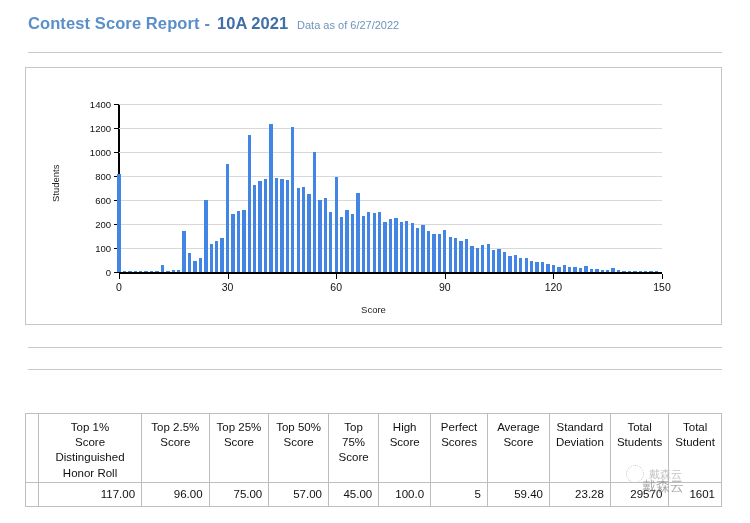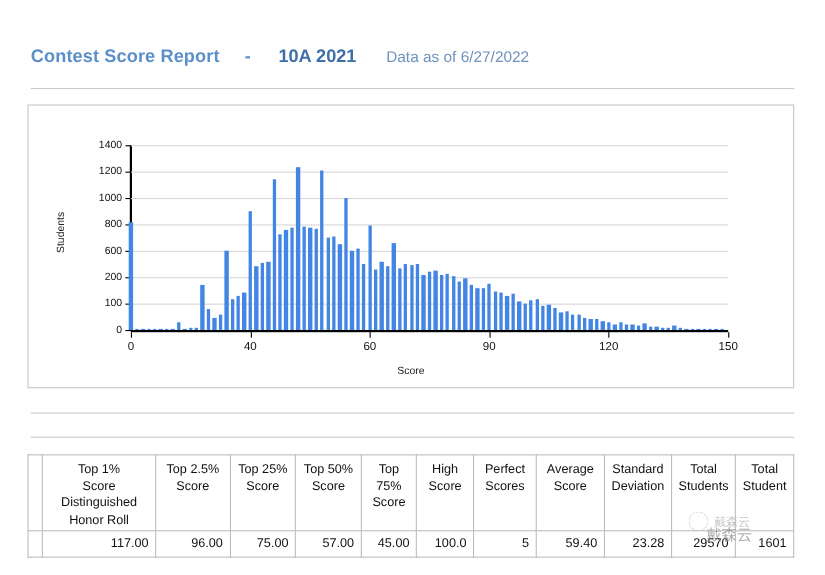--- a/index.html
+++ b/index.html
@@ -14,42 +14,41 @@
     color: #222;
     position: relative;
     overflow: hidden;
   }
 
   
   #header {
     padding: 14px 0 0 28px;
     display: flex;
     align-items: baseline;
-    gap: 23px;
-    margin-top: 28px;
+    gap: 5px;
   }
   #report-title {
     font-size: 16.5px;
     font-weight: bold;
     color: #5b8fc9;
     letter-spacing: 0.1px;
   }
   #title-dash {
     font-size: 16.5px;
     font-weight: bold;
     color: #5b8fc9;
   }
   #contest-name {
     font-size: 16.5px;
     font-weight: bold;
     color: #3f6fa8;
     margin-left: 2px;
   }
   #data-asof {
-    font-size: 14px;
+    font-size: 11px;
     color: #6f93bd;
     margin-left: 4px;
   }
 
   .hrule {
     height: 1px;
     background: #c9c9c9;
     margin: 0 28px;
   }
   #rule-top { margin-top: 19px; }
@@ -395,21 +394,21 @@
         <div class="bar" title="Score 144: 8" style="left: 519.597px; width: 3.3666px; height: 1px; background: rgb(66, 133, 228);"></div>
         <div class="bar" title="Score 145.5: 6" style="left: 525.027px; width: 3.3666px; height: 1px; background: rgb(66, 133, 228);"></div>
         <div class="bar" title="Score 147: 5" style="left: 530.457px; width: 3.3666px; height: 1px; background: rgb(66, 133, 228);"></div>
         <div class="bar" title="Score 148.5: 10" style="left: 535.887px; width: 3.3666px; height: 1.2px; background: rgb(66, 133, 228);"></div>
       </div>
 
     <div id="xticks">
         <div class="xtick-mark" style="left: 0px;"></div>
         <div class="xtick-label" style="left: 0px;">0</div>
         <div class="xtick-mark" style="left: 108.6px;"></div>
-        <div class="xtick-label" style="left: 108.6px;">40</div>
+        <div class="xtick-label" style="left: 108.6px;">30</div>
         <div class="xtick-mark" style="left: 217.2px;"></div>
         <div class="xtick-label" style="left: 217.2px;">60</div>
         <div class="xtick-mark" style="left: 325.8px;"></div>
         <div class="xtick-label" style="left: 325.8px;">90</div>
         <div class="xtick-mark" style="left: 434.4px;"></div>
         <div class="xtick-label" style="left: 434.4px;">120</div>
         <div class="xtick-mark" style="left: 543px;"></div>
         <div class="xtick-label" style="left: 543px;">150</div>
       </div>
   </div>

